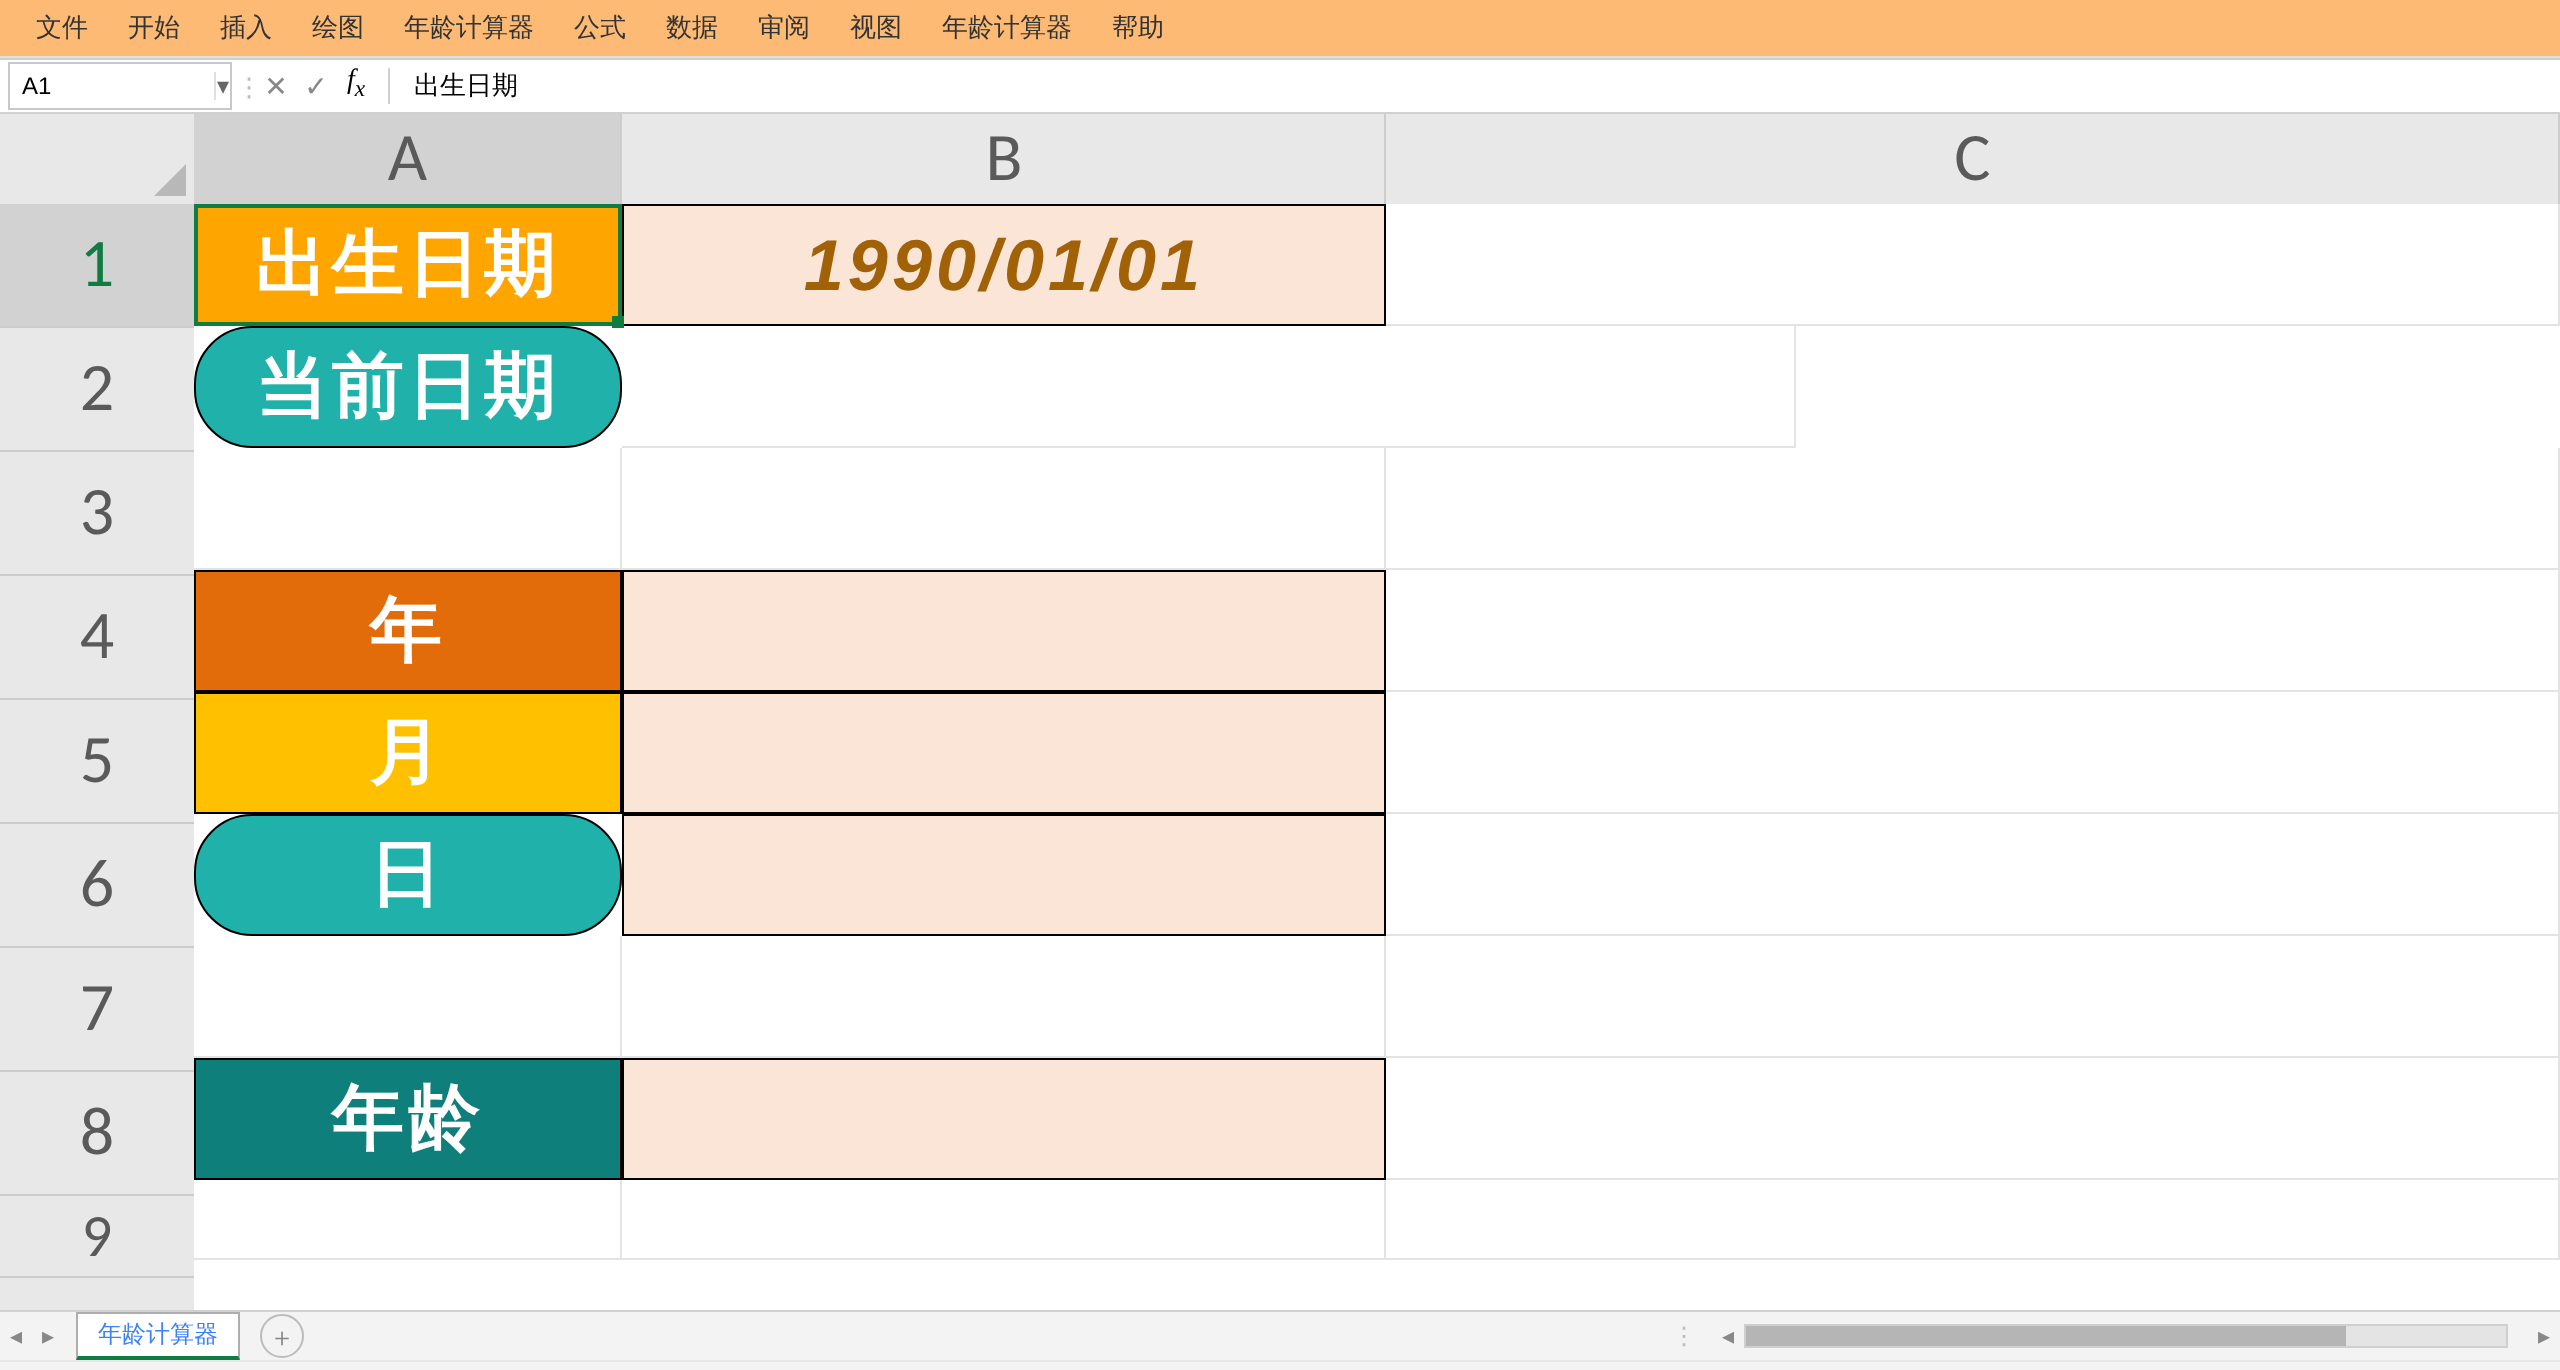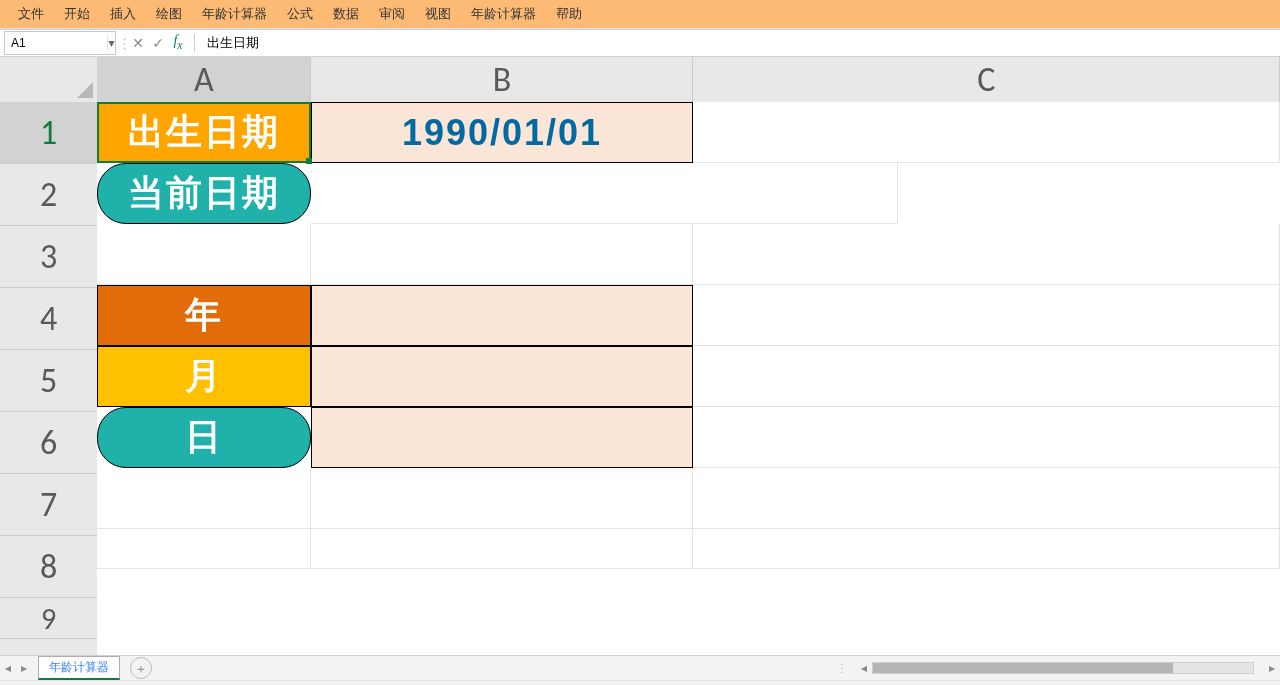--- a/index.html
+++ b/index.html
@@ -66,21 +66,21 @@
   .fx-btn {
     width: 20px;
     text-align: center;
     color: #888;
     font-size: 14px;
     line-height: 18px;
   }
   .fx-btn.fx {
     font-style: italic;
     font-family: "Times New Roman", serif;
-    color: #0f766e;
+    color: #000000;
   }
   .fx-sep2 {
     width:1px;height:18px;background:#d0d0d0;margin:0 6px;
   }
   .formula-input {
     flex: 1;
     border: none;
     outline: none;
     font-size: 13px;
     padding: 0 6px;
@@ -156,21 +156,21 @@
   .colA { width:214px; }
   .colB { width:382px; }
   .colC { width:587px; }
 
   
   .bordered { border:1px solid #000 !important; }
 
   
   .fill-orange { background:#ffa500; color:#fff; }
   .fill-teal   { background:#20b2aa; color:#fff;border-radius:29px; }
-  .fill-peach  { background:#fbe5d6; color:#0369a1; }
+  .fill-peach  { background:#fbe5d6; color:#a16207;font-style:italic; }
   .fill-darkorange { background:#e26b0a; color:#fff; }
   .fill-amber  { background:#ffc000; color:#fff; }
   .fill-tealdark { background:#0e7f7a; color:#fff; }
 
   
   .selring {
     position:absolute;
     left:0; top:0;
     width:214px; height:61px;
     border:2px solid #107c41;
@@ -326,20 +326,25 @@
       <div class="cell colB fill-peach bordered"></div>
       <div class="cell colC"></div>
     </div>
 
     <div class="crow">
       <div class="cell colA"></div>
       <div class="cell colB"></div>
       <div class="cell colC"></div>
     </div>
 
+    <div class="crow">
+      <div class="cell colA fill-tealdark bordered">年龄</div>
+      <div class="cell colB fill-peach bordered"></div>
+      <div class="cell colC"></div>
+    </div>
 
     <div class="crow" style="height:40px;">
       <div class="cell colA"></div>
       <div class="cell colB"></div>
       <div class="cell colC"></div>
     </div>
 
     <div class="selring"></div>
   </div>
 </div>

